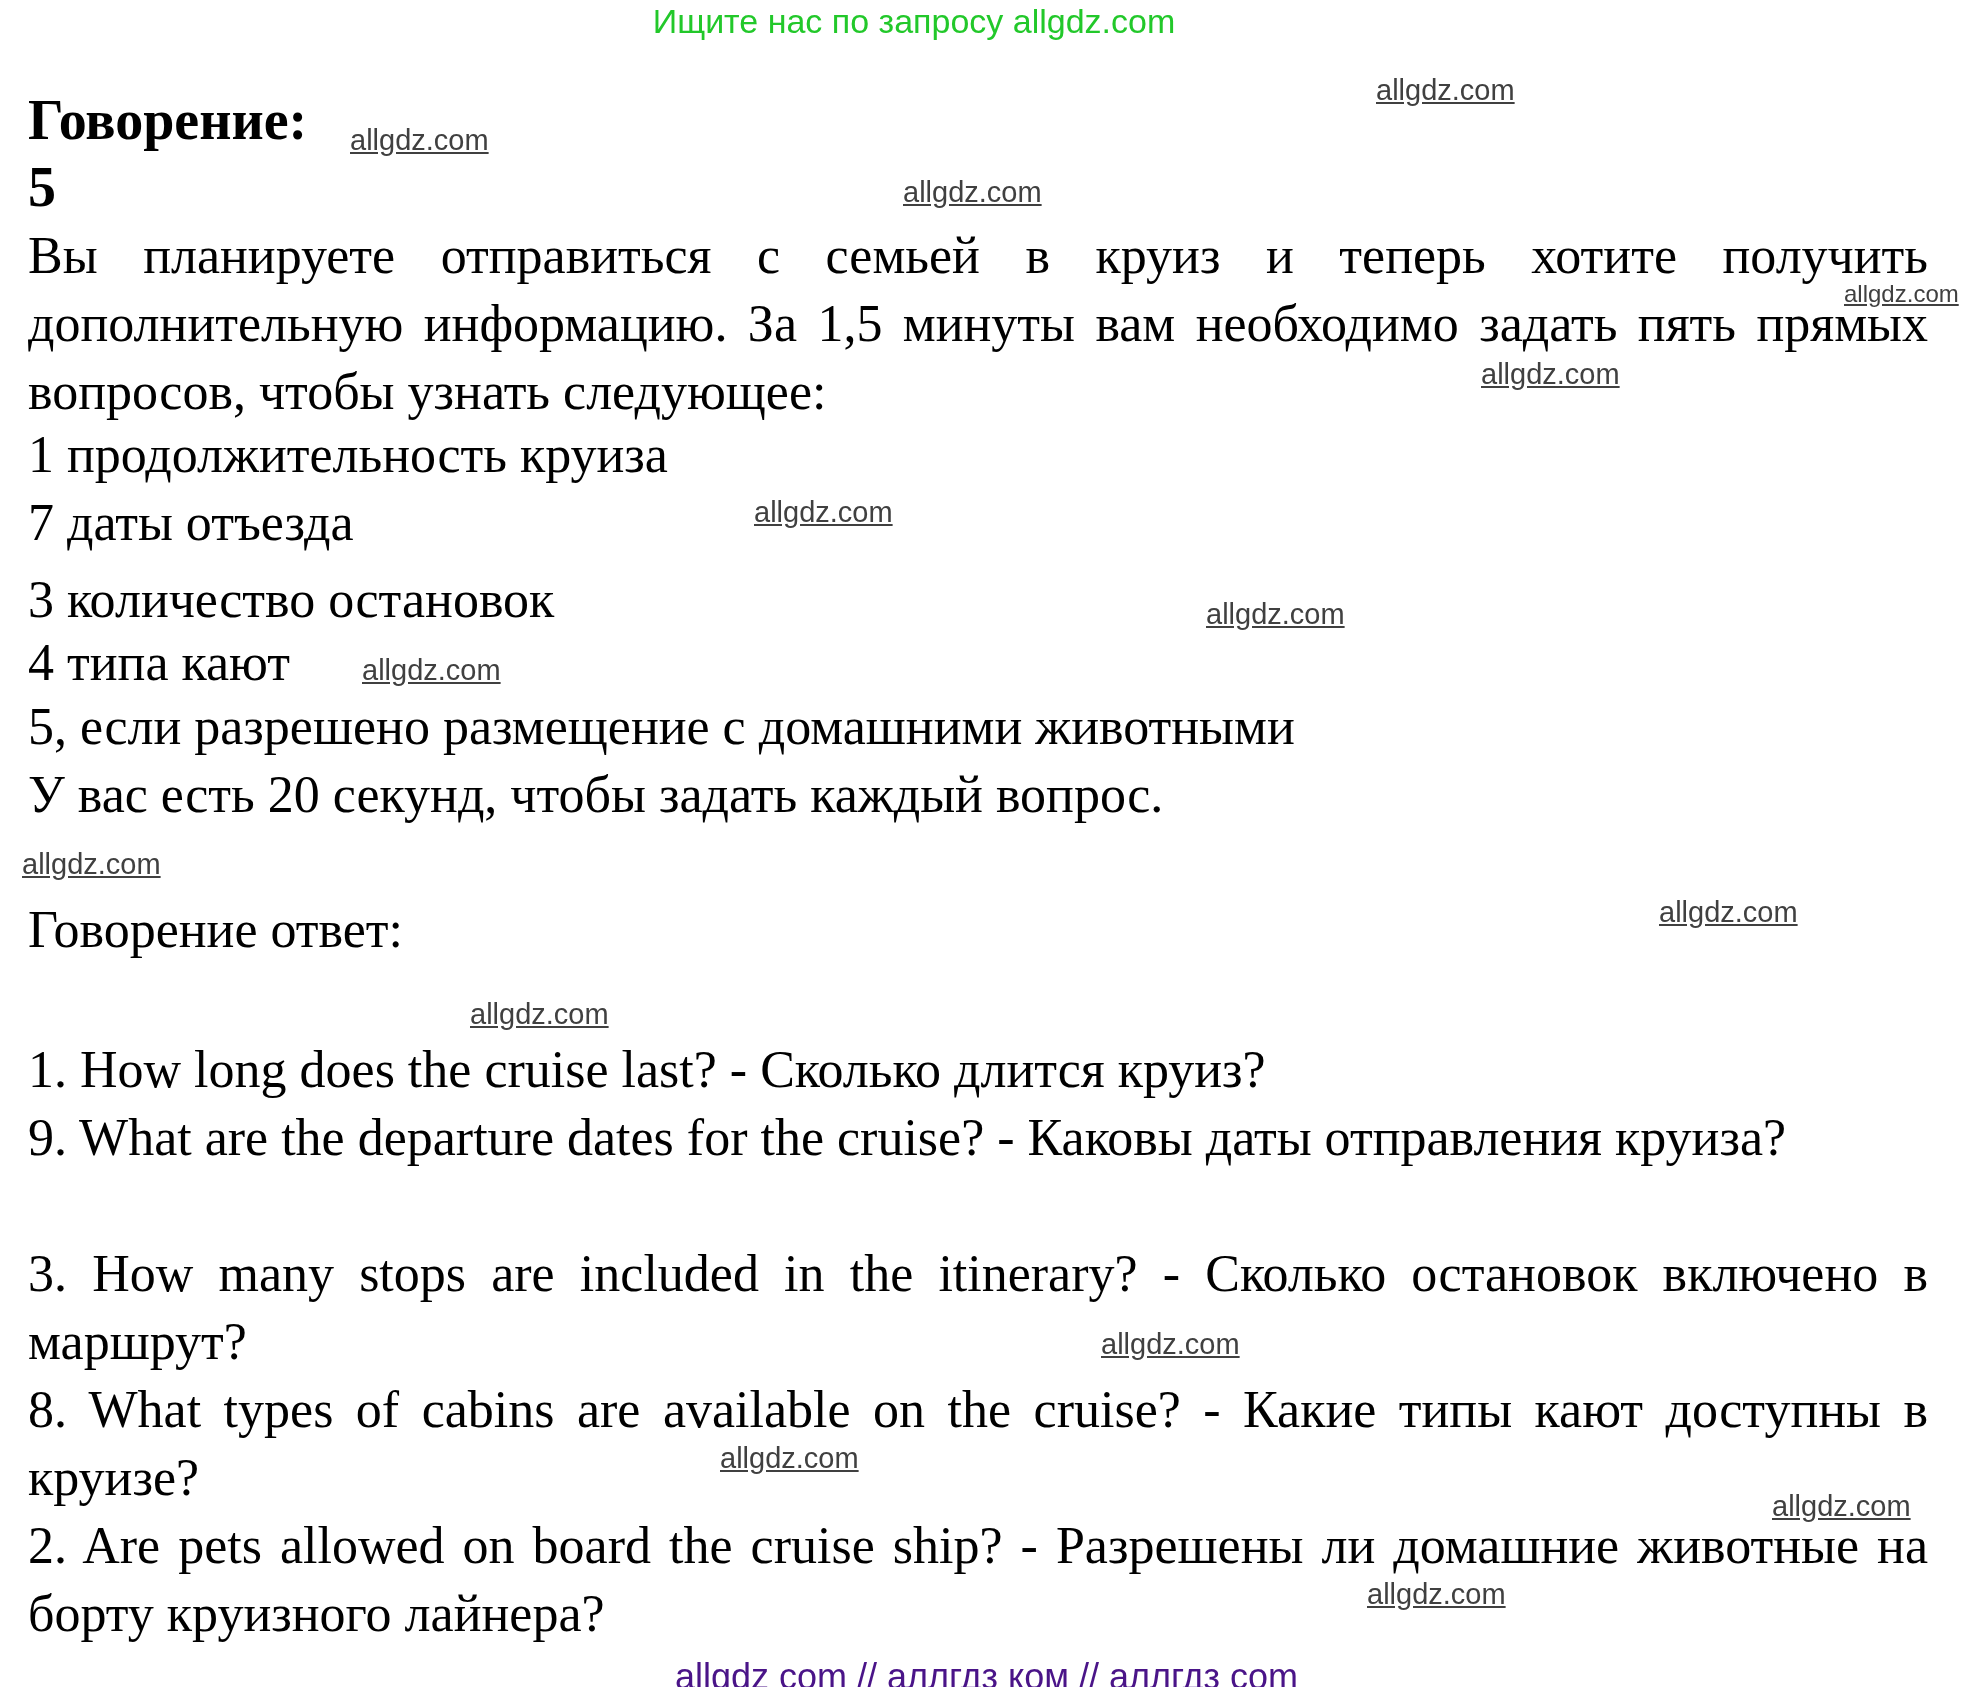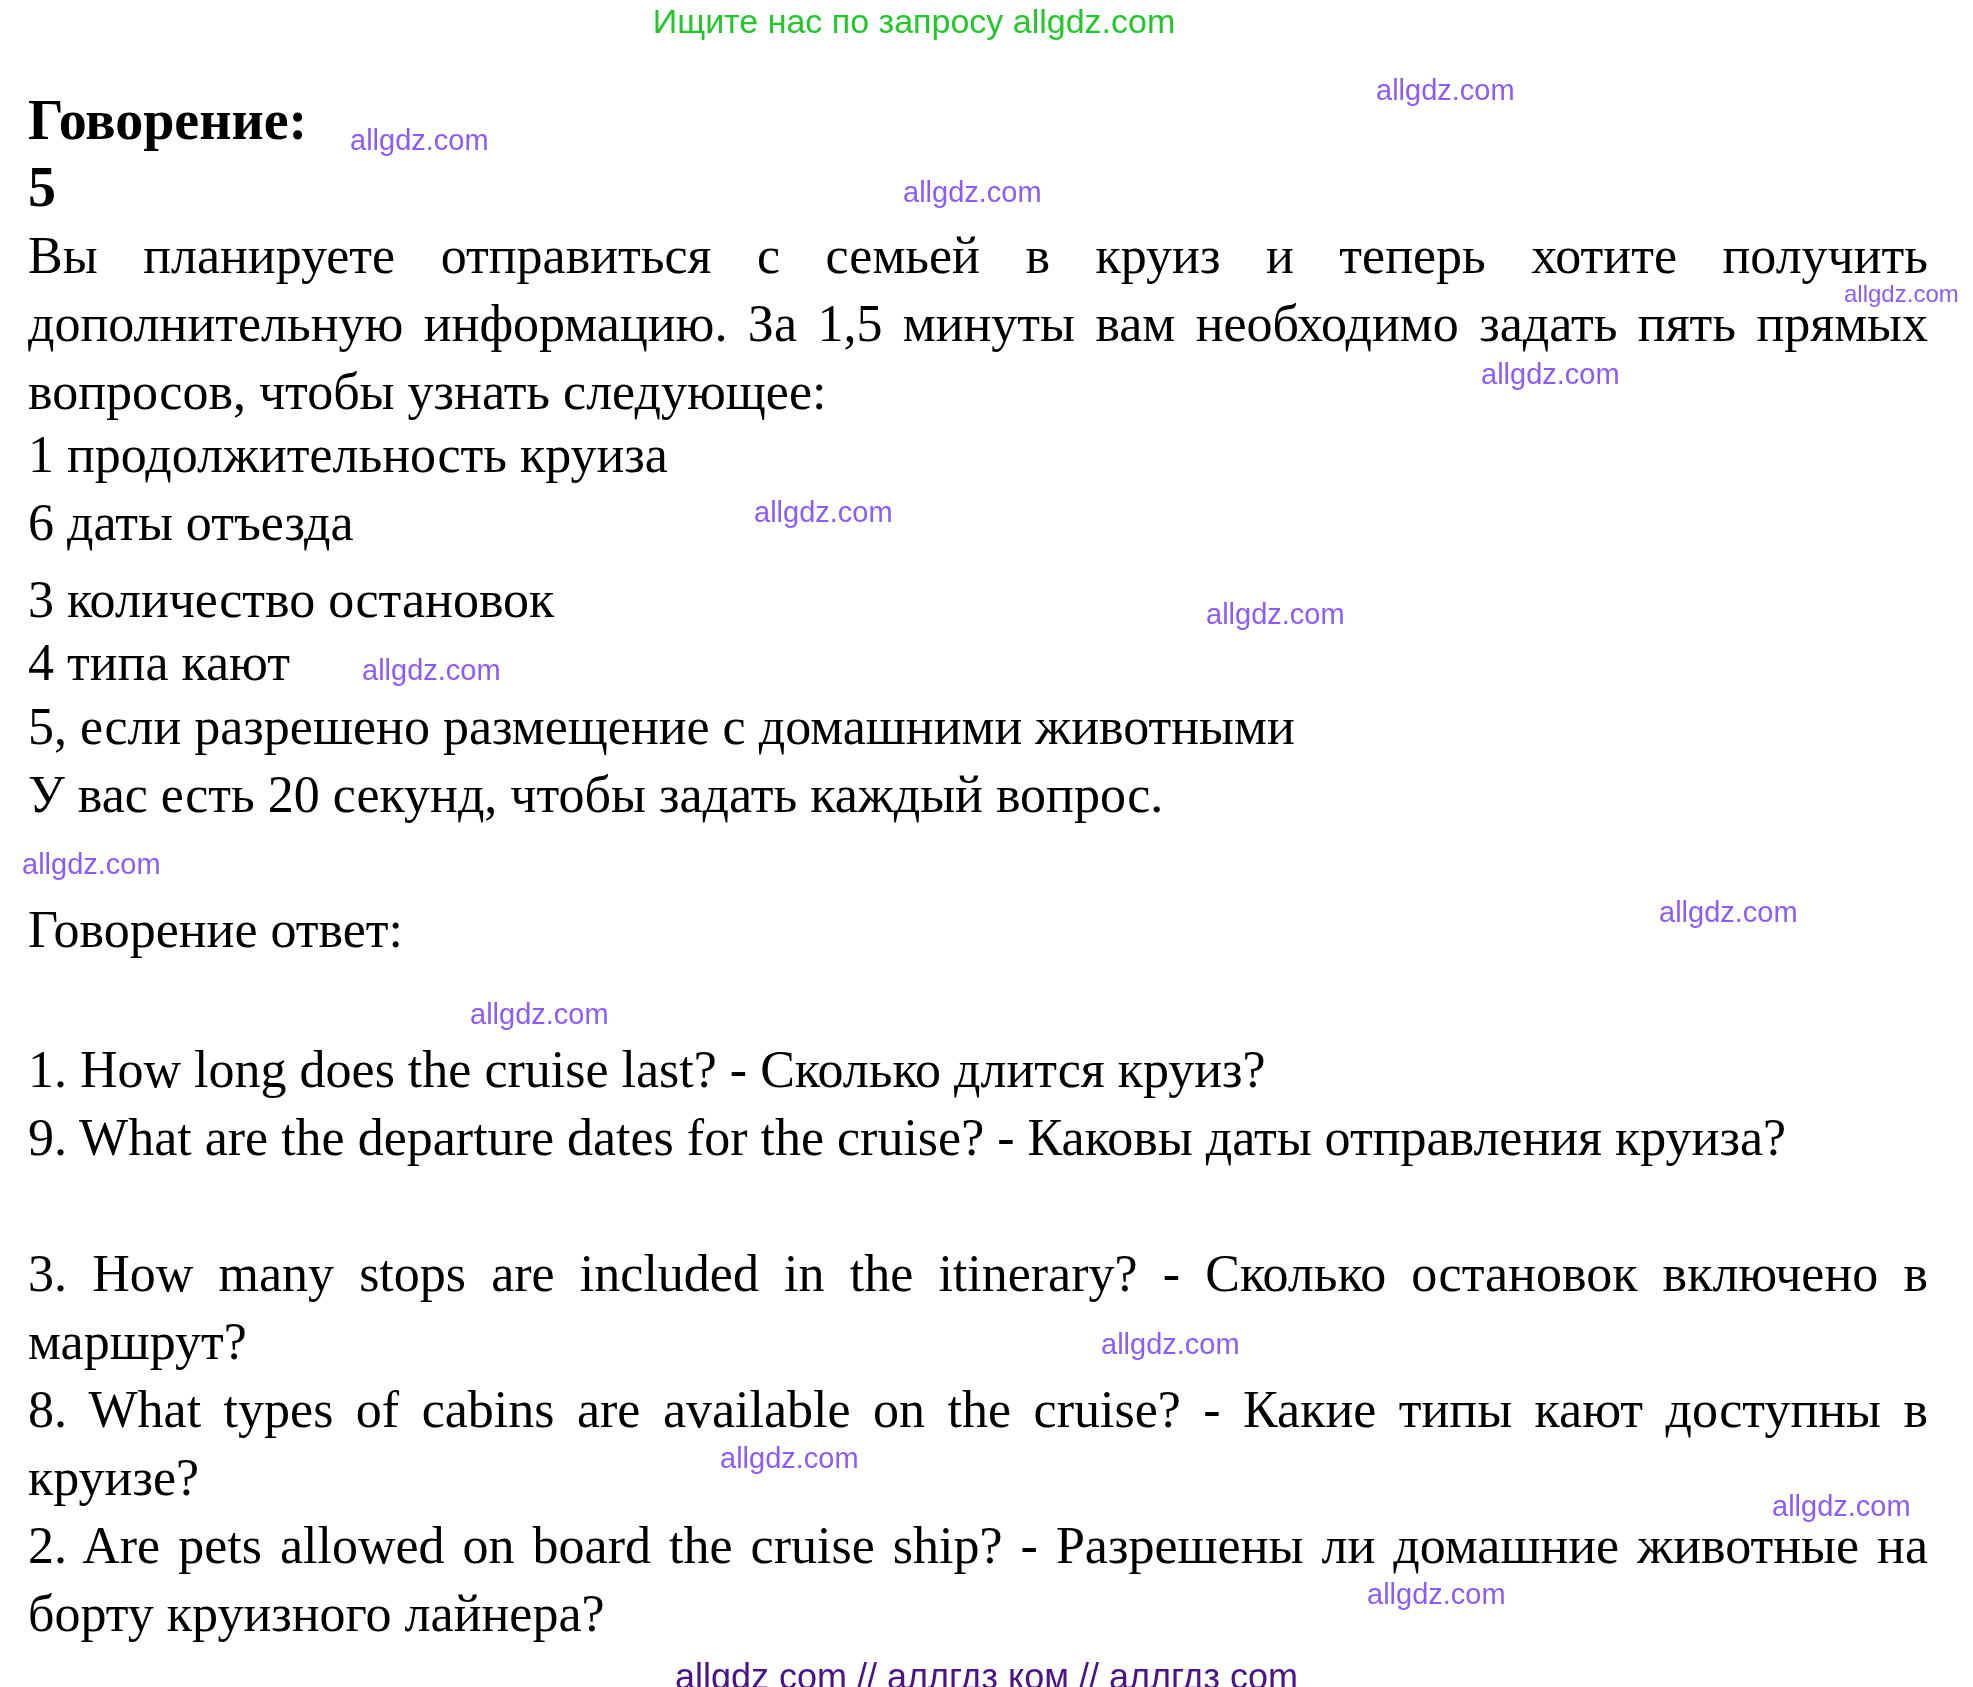--- a/index.html
+++ b/index.html
@@ -8,21 +8,21 @@
     .banner {
       font-family: "Liberation Sans", sans-serif;
       font-size: 34px; color: #22c82a; left: 0; width: 1828px; text-align: center; top: 2px;
     }
     .footer {
       font-family: "Liberation Sans", sans-serif;
       font-size: 36px; color: #4a1488; left: 0; width: 1973px; text-align: center; top: 1656px;
     }
     .wm {
       font-family: "Liberation Sans", sans-serif;
-      font-size: 29px; color: #8b5cf6;
+      font-size: 29px; color: #404040; text-decoration: underline;
     }
     .wm.small { font-size: 24px; }
     .serif {
       font-family: "Liberation Serif", serif;
       color: #000000;
     }
     .title { font-size: 56px; font-weight: bold; left: 28px; }
     .line { font-size: 52px; left: 28px; }
     .justify {
       position: absolute; left: 28px; width: 1900px;
@@ -34,21 +34,21 @@
 <body>
 
 <div class="abs banner">Ищите нас по запросу allgdz.com</div>
 
 <div class="abs serif title" style="top:88px;">Говорение:</div>
 <div class="abs serif title" style="top:155px;">5</div>
 
 <div class="justify" style="top:222px;">Вы планируете отправиться с семьей в круиз и теперь хотите получить дополнительную информацию. За 1,5 минуты вам необходимо задать пять прямых вопросов, чтобы узнать следующее:</div>
 
 <div class="abs serif line" style="top:425px;">1 продолжительность круиза</div>
-<div class="abs serif line" style="top:493px;">6 даты отъезда</div>
+<div class="abs serif line" style="top:493px;">7 даты отъезда</div>
 <div class="abs serif line" style="top:570px;">3 количество остановок</div>
 <div class="abs serif line" style="top:633px;">4 типа кают</div>
 <div class="abs serif line" style="top:697px;">5, если разрешено размещение с домашними животными</div>
 <div class="abs serif line" style="top:765px;">У вас есть 20 секунд, чтобы задать каждый вопрос.</div>
 
 <div class="abs serif line" style="top:900px;">Говорение ответ:</div>
 
 <div class="justify" style="top:1036px;">1. How long does the cruise last? - Сколько длится круиз?</div>
 <div class="justify" style="top:1104px;">9. What are the departure dates for the cruise? - Каковы даты отправления круиза?</div>
 <div class="justify" style="top:1240px;">3. How many stops are included in the itinerary? - Сколько остановок включено в маршрут?</div>

